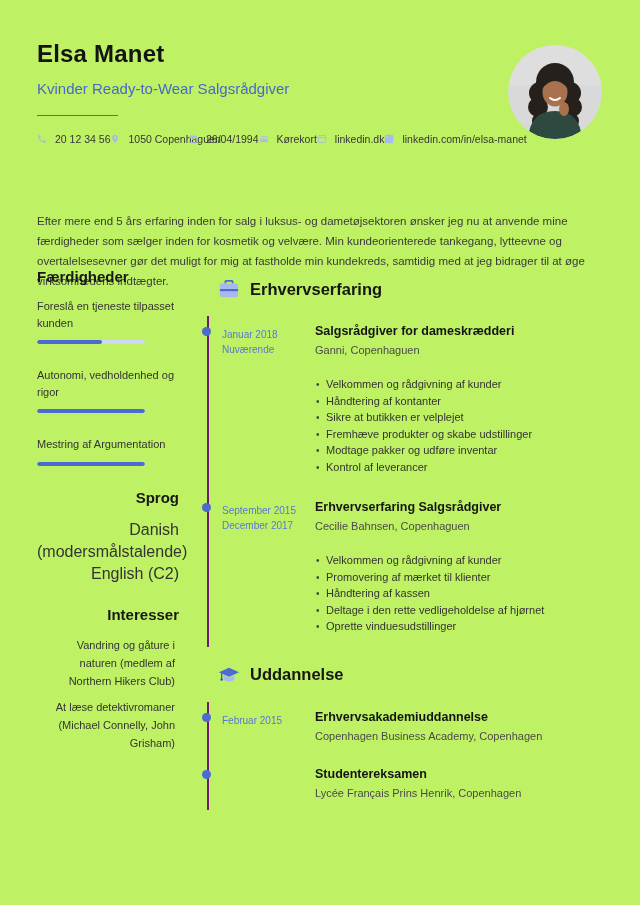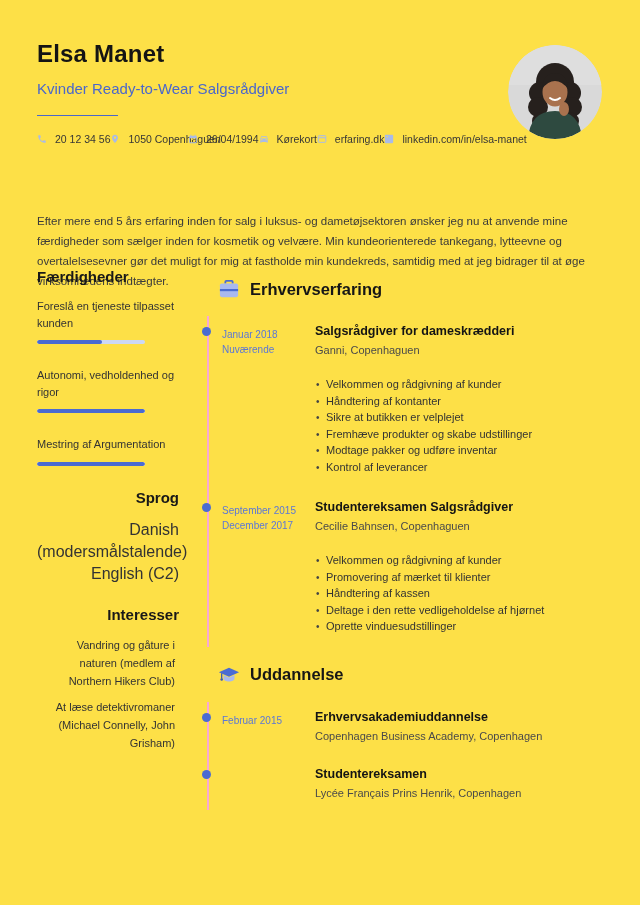--- a/index.html
+++ b/index.html
@@ -1,18 +1,18 @@
 <!DOCTYPE html>
 <html><head>
 <meta charset="utf-8">
 <style>
   * { margin:0; padding:0; box-sizing:border-box; }
   html,body { background:#ffffff; }
   body { font-family:"Liberation Sans", sans-serif; }
-  .page { position:relative; width:640px; height:905px; background:#fde047; overflow:hidden; }
+  .page { position:relative; width:640px; height:905px; background:#bef264; overflow:hidden; }
 
   
   .name { position:absolute; left:37px; top:40px; font-size:24px; font-weight:bold; color:#141414; letter-spacing:.2px; }
   .job-title { position:absolute; left:37px; top:80px; font-size:15px; color:#4a67cb; }
   .title-underline { position:absolute; left:37px; top:115px; width:81px; height:1px; background:#4a67cb; }
   .avatar { position:absolute; left:508px; top:45px; width:94px; height:94px; border-radius:50%; overflow:hidden; }
 
   
   .contact { position:absolute; left:37px; top:130px; display:flex; }
   .contact-col { display:flex; flex-direction:row; }
@@ -34,21 +34,21 @@
   .side-sec { margin-top:21px;text-align:right; }
   .lang-item { font-size:16px; line-height:22px; color:#333; }
   .interest-item { font-size:11px; line-height:18px; color:#333; margin-bottom:8px; width:138px; }
 
   
   .main-col { position:absolute; left:207px; top:279px; width:403px; }
   .section-header { display:flex; align-items:center; padding-left:11px; }
   .section-header .sicon { width:22px; height:20px; margin-right:10px; display:flex; align-items:center; }
   .section-header .stitle { font-size:16.5px; font-weight:bold; color:#161616; }
 
-  .timeline { position:relative; border-left:2px solid #f9a8d4; margin-top:17px; padding:8px 0 10px 13px; }
+  .timeline { position:relative; border-left:2px solid #701a75; margin-top:17px; padding:8px 0 10px 13px; }
   .entry { position:relative; display:flex; }
   .entry + .entry { margin-top:23px; }
   .dot { position:absolute; left:-20px; top:3px; width:9px; height:9px; border-radius:50%; background:#4a6bd2; }
   .edates { width:93px; flex:0 0 93px; font-size:10px; line-height:15px; color:#5b77d6; padding-top:3px; }
   .ebody { flex:1; }
   .erole { font-size:12.5px; font-weight:bold; color:#141414; line-height:15px; }
   .ecompany { font-size:11px; color:#4a4a4a; margin-top:4px; line-height:14px; }
   .ebullets { list-style:none; margin-top:21px; }
   .ebullets li { position:relative; font-size:11px; line-height:13px; color:#333; padding-left:11px; margin-bottom:3.5px; }
   .ebullets li::before { content:"•"; position:absolute; left:1px; top:0; color:#444; font-size:10px; }
@@ -132,21 +132,21 @@
         </span>
         <span class="ctext">Kørekort</span>
       </div>
       <div class="contact-row">
         <span class="cicon">
           <svg width="10" height="10" viewBox="0 0 24 24" fill="none" stroke="#a9bbe8" stroke-width="2.4">
               <rect x="3" y="4" width="18" height="16" rx="2"></rect>
               <path d="M3 9h18"></path>
             </svg>
         </span>
-        <span class="ctext">erfaring.dk</span>
+        <span class="ctext">linkedin.dk</span>
       </div>
       <div class="contact-row">
         <span class="cicon">
           <svg width="10" height="10" viewBox="0 0 24 24" fill="#a9bbe8">
               <path d="M4 2h16a2 2 0 0 1 2 2v16a2 2 0 0 1-2 2H4a2 2 0 0 1-2-2V4a2 2 0 0 1 2-2zm3.5 6.5a1.75 1.75 0 1 0 0-3.5 1.75 1.75 0 0 0 0 3.5zM6 10h3v9H6zm5 0h2.8v1.3A3.2 3.2 0 0 1 16.5 10c2.2 0 3.5 1.4 3.5 4v5h-3v-4.5c0-1.2-.5-2-1.6-2S13.9 13.3 13.9 14.5V19H11z" fill="#a9bbe8"></path>
             </svg>
         </span>
         <span class="ctext">linkedin.com/in/elsa-manet</span>
       </div>
     </div>
@@ -225,21 +225,21 @@
           </div>
         </div>
 
         <div class="entry">
           <span class="dot"></span>
           <div class="edates">
             <div>September 2015</div>
             <div>December 2017</div>
           </div>
           <div class="ebody">
-            <div class="erole">Studentereksamen Salgsrådgiver</div>
+            <div class="erole">Erhvervserfaring Salgsrådgiver</div>
             <div class="ecompany">Cecilie Bahnsen, Copenhaguen</div>
             <ul class="ebullets">
               <li>Velkommen og rådgivning af kunder</li>
               <li>Promovering af mærket til klienter</li>
               <li>Håndtering af kassen</li>
               <li>Deltage i den rette vedligeholdelse af hjørnet</li>
               <li>Oprette vinduesudstillinger</li>
             </ul>
           </div>
         </div>

